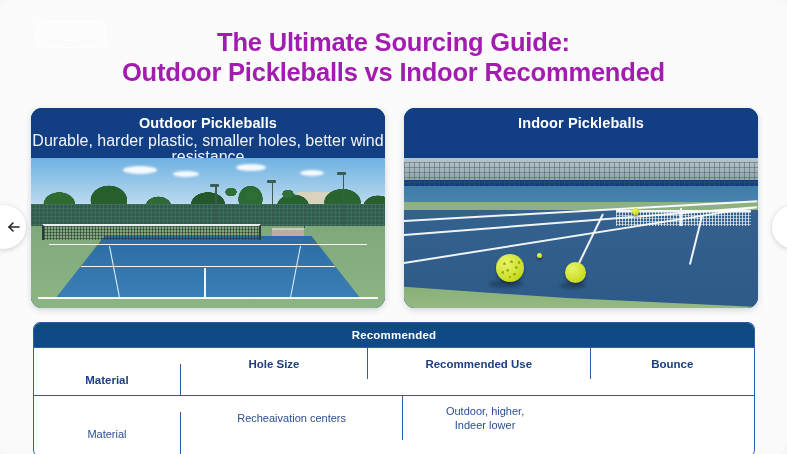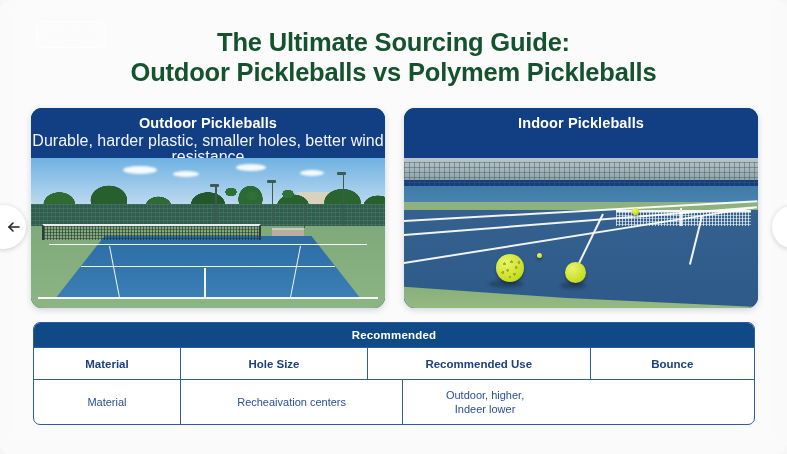--- a/index.html
+++ b/index.html
@@ -49,21 +49,21 @@
     box-sizing: border-box;
     z-index: 30;
   }
 
   
   .title {
     position: absolute;
     left: 0; top: 27px;
     width: 787px;
     text-align: center;
-    color: #14532d;
+    color: #a21caf;
     font-size: 25.5px;
     font-weight: bold;
     line-height: 30px;
     letter-spacing: -0.2px;
   }
   .title .l2 { display: block; }
 
   
   .cards {
     position: absolute;
@@ -305,21 +305,21 @@
     font-size: 11.5px;
     font-weight: bold;
   }
   .t-row.body .t-cell {
     height: 44px;
     font-size: 11px;
     font-weight: normal;
     line-height: 14px;
     color: #2a4f92;
   }
-  .c1 { width: 20.4%; }
+  .c1 { width: 20.4%; margin-top: 16px; }
   .c2 { width: 26.0%; }
   .c3 { width: 22.7%; }
   .c4 { width: 30.9%; }
 
   
   .nav-btn {
     position: absolute;
     width: 44px; height: 44px;
     border-radius: 50%;
     background: #ffffff;
@@ -339,21 +339,21 @@
 </head>
 <body>
 
 <div class="page">
   <div class="page-inner"></div>
 
   <div class="ai-badge">AI生成</div>
 
   <div class="title">
     <span>The Ultimate Sourcing Guide:</span>
-    <span class="l2">Outdoor Pickleballs vs Polymem Pickleballs</span>
+    <span class="l2">Outdoor Pickleballs vs Indoor Recommended</span>
   </div>
 
   <div class="cards">
 
     <div class="card left">
       <div class="card-head">
         <div class="card-title">Outdoor Pickleballs</div>
         <div class="card-sub">Durable, harder plastic, smaller holes, better wind resistance</div>
       </div>
       <div class="photo">

